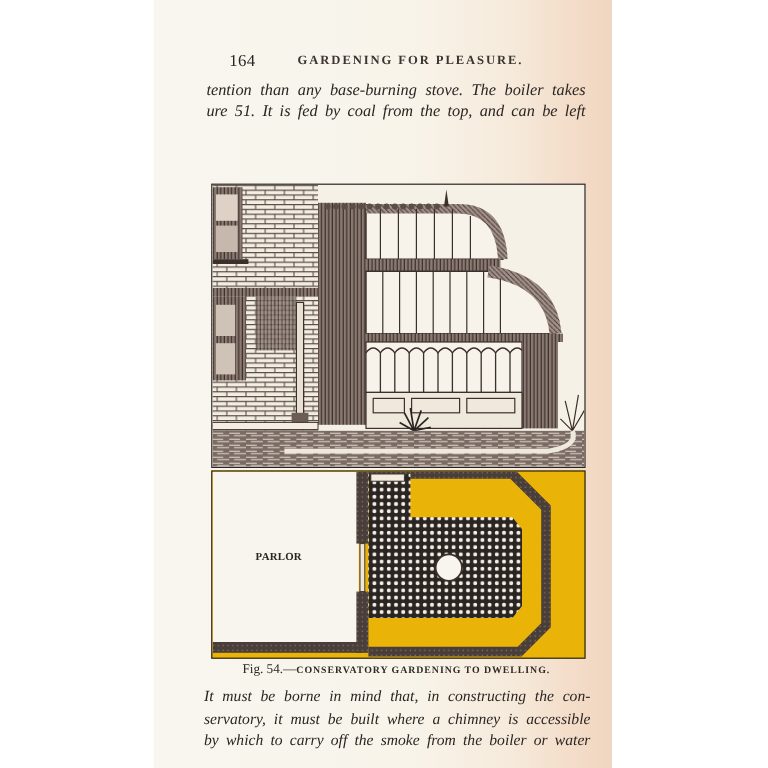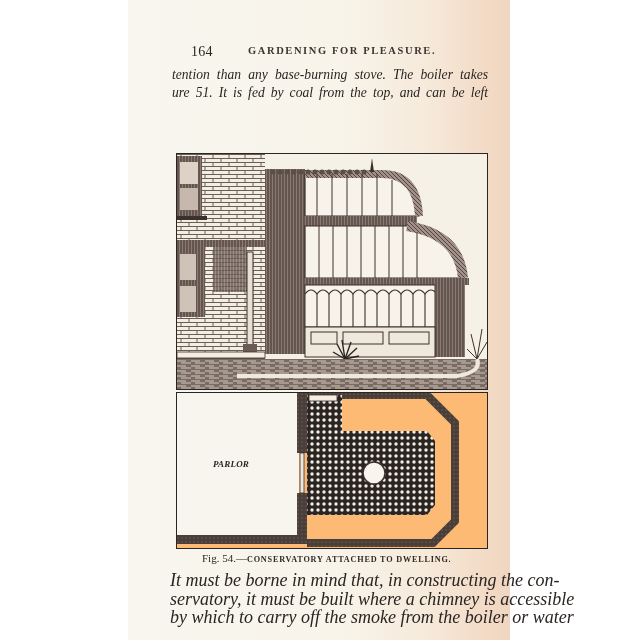--- a/index.html
+++ b/index.html
@@ -21,33 +21,33 @@
     .running-head .title {
       position: absolute; left: 76px; top: 1px; font-size: 10.5px;
       letter-spacing: 1.6px; font-weight: bold; color: #3b3430; text-align: center;
     }
     .para {
       position: absolute; left: 172px; width: 316px;
       font-size: 13.6px; line-height: 18px; text-align: justify;
     }
     .para .ln { display: block; white-space: nowrap; text-align-last: justify; text-align: justify; font-style: italic; }
     .para1 { top: 66px; }
-    .para2 { top: 571px; font-size: 18px; line-height: 18.5px; width: 322px; left: 170px; }
+    .para2 { top: 571px; font-size: 13px; line-height: 18.5px; width: 322px; left: 170px; }
 
     
     .fig {
       position: absolute; left: 176px; top: 153px; width: 312px; height: 396px;
     }
     .fig-elev {
       position: absolute; left: 0; top: 0; width: 310px; height: 235px;
       border: 1.5px solid #2a2522; background: #f6f1e6; overflow: hidden;
     }
     .fig-plan {
       position: absolute; left: 0; top: 239px; width: 310px; height: 155px;
-      border: 1.5px solid #2a2522; background: #fdba74; overflow: hidden; font-style: italic;
+      border: 1.5px solid #2a2522; background: #eab308; overflow: hidden;
     }
     .caption {
       position: absolute; left: 202px; top: 552px; width: 300px;
       font-size: 10.5px; color: #2f2925;
     }
     .caption .fnum { font-size: 11px; }
     .caption .ctext { font-size: 8.2px; letter-spacing: 0.8px; font-weight: bold; }
     svg { display: block; }
   </style>
 </head>
@@ -213,20 +213,20 @@
       <path d="M130 2 H165 V38 H250 L258 48 V112 L250 122 H130 Z" fill="url(#tiles)"></path>
       <rect x="132" y="2" width="28" height="6" fill="#f3ede2" stroke="#3c302c" stroke-width="0.8"></rect>
 
       <circle cx="197" cy="80" r="11" fill="#f8f5ee" stroke="#3c302c" stroke-width="1.5"></circle>
     </svg>
     <span style="position:absolute;left:36px;top:66px;font-family:'Liberation Serif',serif;font-weight:bold;font-size:9px;letter-spacing:0.2px;color:#2a2522;">PARLOR</span>
   </div>
 </div>
 
 <div class="caption">
-  <span class="fnum">Fig. 54.—</span><span class="ctext">CONSERVATORY ATTACHED TO DWELLING.</span>
+  <span class="fnum">Fig. 54.—</span><span class="ctext">CONSERVATORY GARDENING TO DWELLING.</span>
 </div>
 
 <div class="para para2">
   <span class="ln">It must be borne in mind that, in constructing the con-</span>
   <span class="ln">servatory, it must be built where a chimney is accessible</span>
   <span class="ln">by which to carry off the smoke from the boiler or water</span>
 </div>
 
 </body></html>

